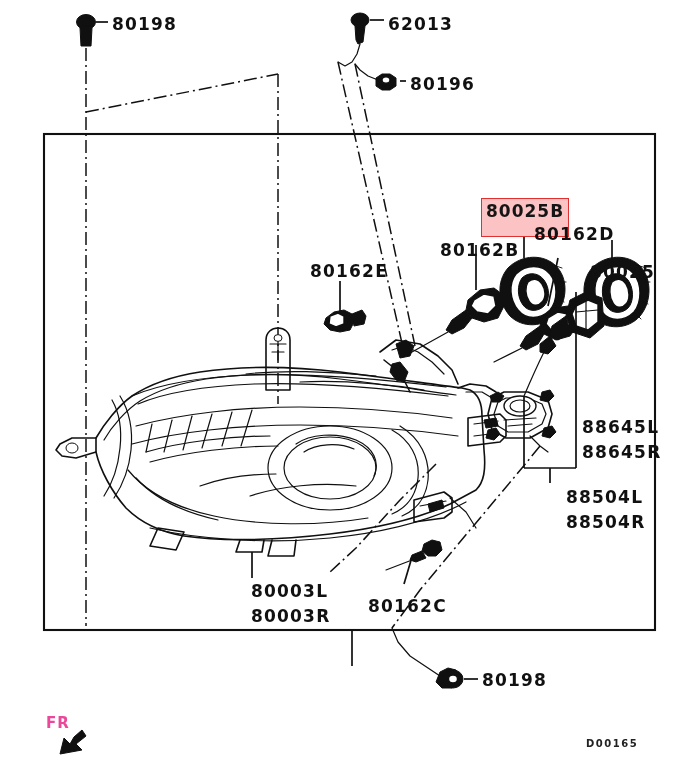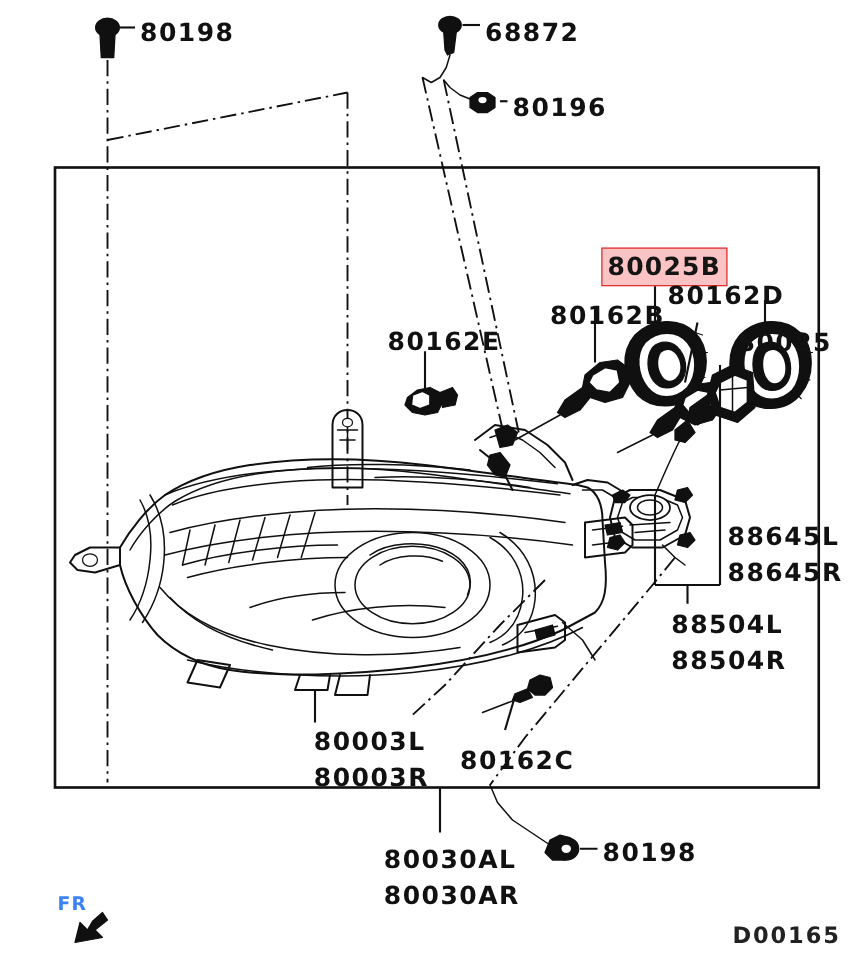--- a/index.html
+++ b/index.html
@@ -21,50 +21,50 @@
   #svg-root {
     position: absolute;
     left: 0;
     top: 0;
     width: 680px;
     height: 762px;
   }
   .part-label {
     position: absolute;
     font-family: "DejaVu Sans", sans-serif;
-    font-size: 20px;
+    font-size: 17px;
     font-weight: 700;
     color: #111111;
     letter-spacing: 1.2px;
     white-space: nowrap;
     line-height: 1.42;
     user-select: none;
   }
   .part-label.highlight {
     background: #fbc3c4;
     color: #151515;
     border: 1px solid #e03030;
-    padding: 0px 4px 1px 4px;
+    padding: 0px 4px 13px 4px;
     letter-spacing: 1.0px;
   }
   .part-label.stacked {
     line-height: 1.45;
   }
   .fr-mark {
     position: absolute;
     font-family: "DejaVu Sans", sans-serif;
     font-size: 15px;
     font-weight: 700;
-    color: #3b82f6;
+    color: #ec4899;
     letter-spacing: 1px;
   }
   .drawing-id {
     position: absolute;
     font-family: "DejaVu Sans", sans-serif;
-    font-size: 18px;
+    font-size: 10px;
     font-weight: 700;
     color: #222222;
     letter-spacing: 1.5px;
   }
 </style>
 </head>
 <body>
 
 <div id="page">
 
@@ -314,55 +314,51 @@
       <line class="lead" x1="464" y1="679" x2="478" y2="679"></line>
     </g>
 
     <g>
       <path class="sld" d="M74 737 L82 730 L86 736 L76 744 L82 750 L60 754 L64 738 L70 744 Z"></path>
     </g>
   </svg>
 
   <div class="part-label" style="left:112px; top:12px;">80198</div>
 
-  <div class="part-label" style="left:388px; top:12px;">68872</div>
+  <div class="part-label" style="left:388px; top:12px;">62013</div>
 
   <div class="part-label" style="left:410px; top:72px;">80196</div>
 
   <div class="part-label" style="left:440px; top:238px;">80162B</div>
 
   <div class="part-label highlight" style="left:481px; top:198px;">80025B</div>
 
   <div class="part-label" style="left:534px; top:222px;">80162D</div>
 
   <div class="part-label" style="left:590px; top:214px;margin-top:46px;">80025</div>
 
   <div class="part-label" style="left:310px; top:259px;">80162E</div>
 
   <div class="part-label stacked" style="left:582px; top:415px;">
     <div>88645L</div>
     <div>88645R</div>
   </div>
 
-  <div class="part-label stacked" style="left:537px; top:485px;">
+  <div class="part-label stacked" style="left:566px; top:485px;">
     <div>88504L</div>
     <div>88504R</div>
   </div>
 
   <div class="part-label stacked" style="left:214px; top:579px;margin-left:37px;">
     <div>80003L</div>
     <div>80003R</div>
   </div>
 
   <div class="part-label" style="left:368px; top:594px;">80162C</div>
 
-  <div class="part-label stacked" style="left:307px; top:673px;">
-    <div>80030AL</div>
-    <div>80030AR</div>
-  </div>
 
   <div class="part-label" style="left:482px; top:668px;">80198</div>
 
   <div class="fr-mark" style="left:46px; top:714px;">FR</div>
 
   <div class="drawing-id" style="left:586px; top:738px;">D00165</div>
 
 </div>
 
 </body></html>

